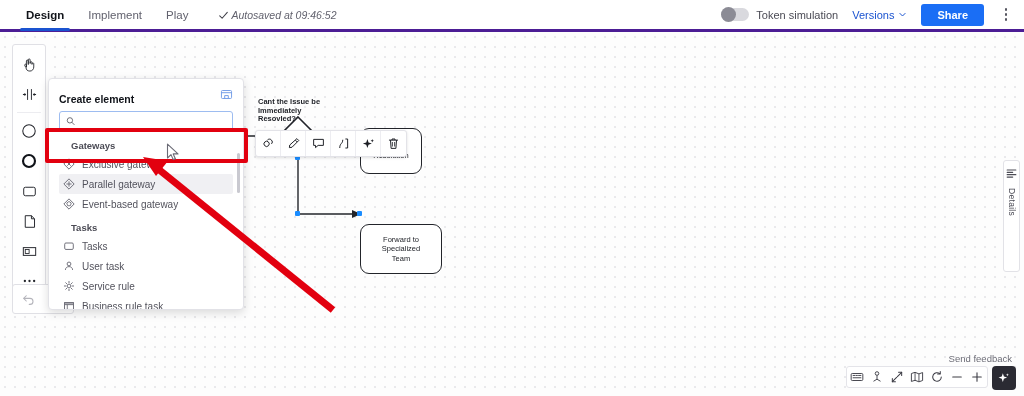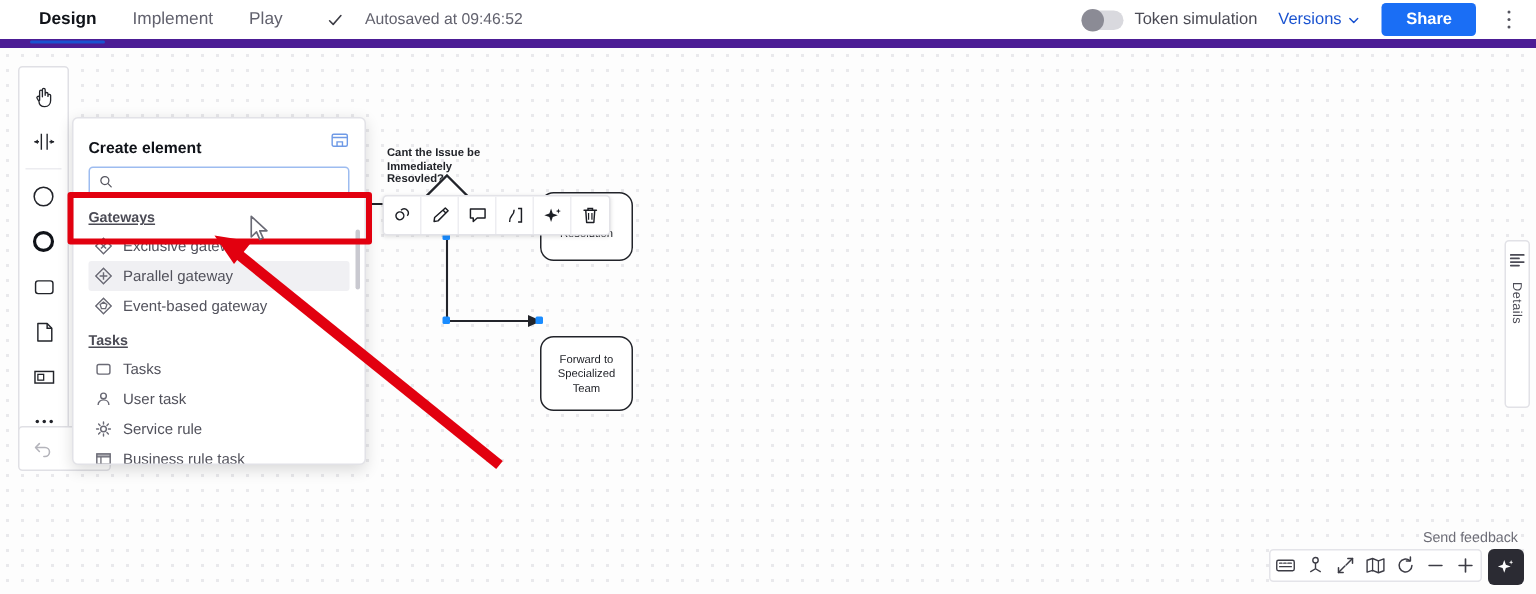--- a/index.html
+++ b/index.html
@@ -12,37 +12,37 @@
     overflow: hidden;
     position: relative;
   }
 
   
   .topbar {
     position: absolute; top: 0; left: 0;
     width: 1024px; height: 32px;
     background: #ffffff;
     display: flex; align-items: center;
-    border-bottom: 6px solid #4c1d95;
+    border-bottom: 3px solid #4c1d95;
     z-index: 40;
   }
   .tabs { display: flex; align-items: center; height: 32px; margin-left: 14px; }
   .tab {
     font-size: 11.5px; color: #62626e; height: 32px;
     display: flex; align-items: center; padding: 0 12px;
     cursor: pointer; position: relative;
   }
   .tab.active { color: #101319; font-weight: bold; }
   .tab.active::after {
     content: ""; position: absolute; left: 6px; right: 6px; bottom: 0;
     height: 2.5px; background: #1a53d0; border-radius: 2px;
   }
   .autosave {
-    display: flex; align-items: flex-end; gap: 14px;
-    font-size: 10.5px; color: #62626e; margin-left: 18px;
+    display: flex; align-items: flex-end; gap: 2px;
+    font-size: 10.5px; color: #62626e; margin-left: 18px; font-style: italic;
   }
   .check { width: 11px; height: 11px; display: block; }
 
   .topright {
     margin-left: auto; display: flex; align-items: center; gap: 14px;
     padding-right: 10px;
   }
   .toggle-wrap { display: flex; align-items: center; gap: 7px; }
   .toggle {
     width: 28px; height: 13px; border-radius: 8px; background: #d9d9de;
@@ -149,21 +149,21 @@
   .popup-search {
     width: 100%; height: 20px; border: 1px solid #9dbcf0; border-radius: 3px;
     display: flex; align-items: center; padding: 0 6px; gap: 5px; background: #fff;
   }
   .popup-search input {
     border: none; outline: none; font-size: 10px; color: #22242a;
     font-family: "Liberation Sans", sans-serif; width: 100%; background: transparent;
   }
   .popup-body { position: relative; height: 182px; overflow: hidden; padding: 0 0 0 10px; }
   .group-title {
-    font-size: 9.5px; font-weight: bold; color: #4b4b55; margin: 3px 0 3px 0; text-decoration: underline;
+    font-size: 9.5px; font-weight: bold; color: #4b4b55; margin: 3px 0 3px 12px;
   }
   .pitem {
     display: flex; align-items: center; gap: 7px;
     height: 20px; font-size: 10px; color: #52525c; cursor: pointer;
     padding-left: 4px; margin-right: 10px; border-radius: 2px;
   }
   .pitem.selected { background: #f0f0f3; }
   .pitem .ic { width: 12px; height: 12px; display: flex; align-items: center; justify-content: center; color: #6a6a75; }
   .pscroll {
     position: absolute; right: 3px; top: 16px; width: 3px; height: 40px;
@@ -280,21 +280,21 @@
       <polygon points="352,178 361,182 352,186" fill="#22242a"></polygon>
     </svg>
 
     <div class="handle" style="left:295px; top:123px;"></div>
     <div class="handle" style="left:295px; top:179px;"></div>
     <div class="handle" style="left:357px; top:179px;"></div>
 
     <div class="task" style="left:360px; top:96px; width:62px; height:46px;">ate
 Resolution</div>
 
-    <div class="task" style="left:360px; top:192px; width:62px; height:50px;">Forward to
+    <div class="task" style="left:360px; top:192px; width:82px; height:50px;">Forward to
 Specialized
 Team</div>
   </div>
 
   <div class="ctxbar">
     <div class="ctxbtn">
       <svg width="15" height="15" viewBox="0 0 20 20">
         <path d="M5 8a3.5 3.5 0 1 1 0 5 3.5 3.5 0 0 1 0-5z" fill="none" stroke="#1c1e24" stroke-width="1.3"></path>
         <path d="M8.5 5.5a3.5 3.5 0 0 1 5.5 0 3.5 3.5 0 0 1 0 5" fill="none" stroke="#1c1e24" stroke-width="1.3"></path>
       </svg>

